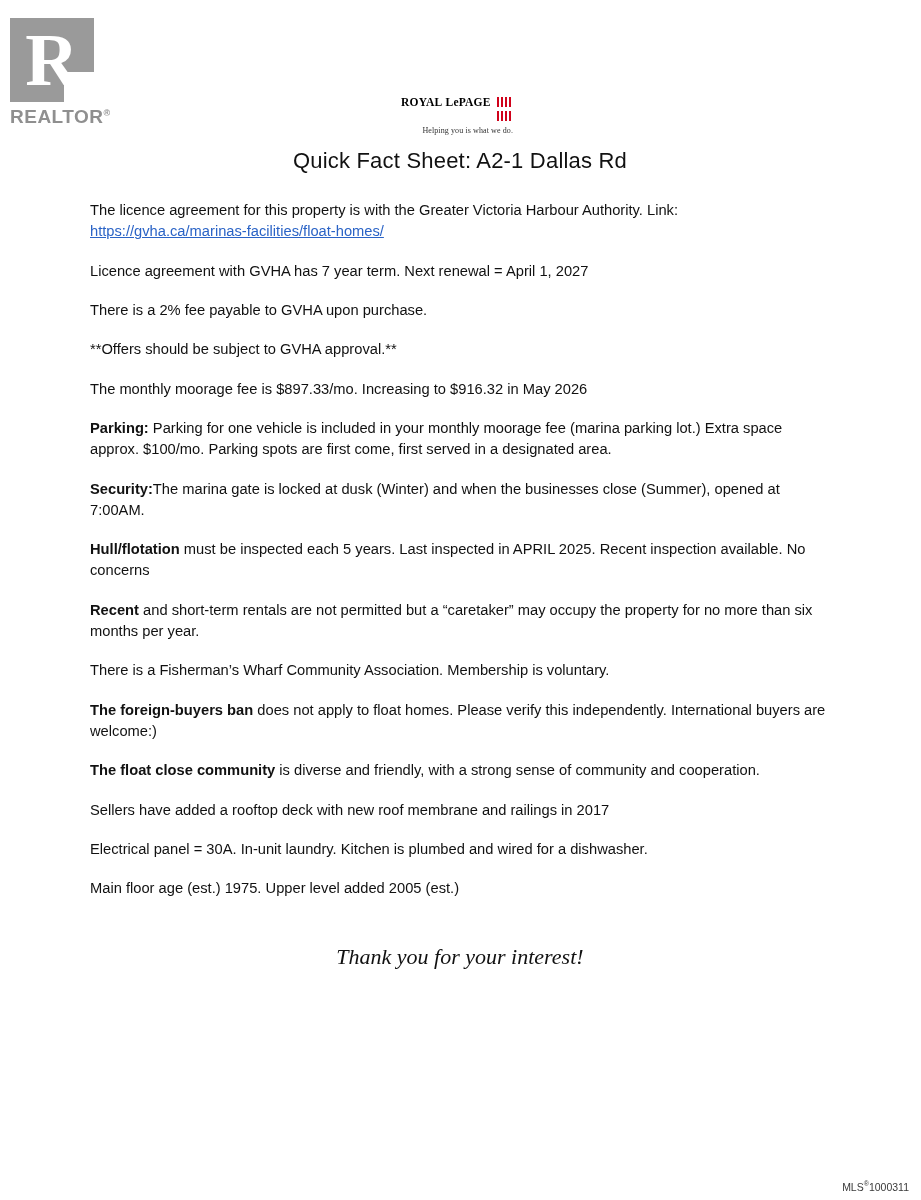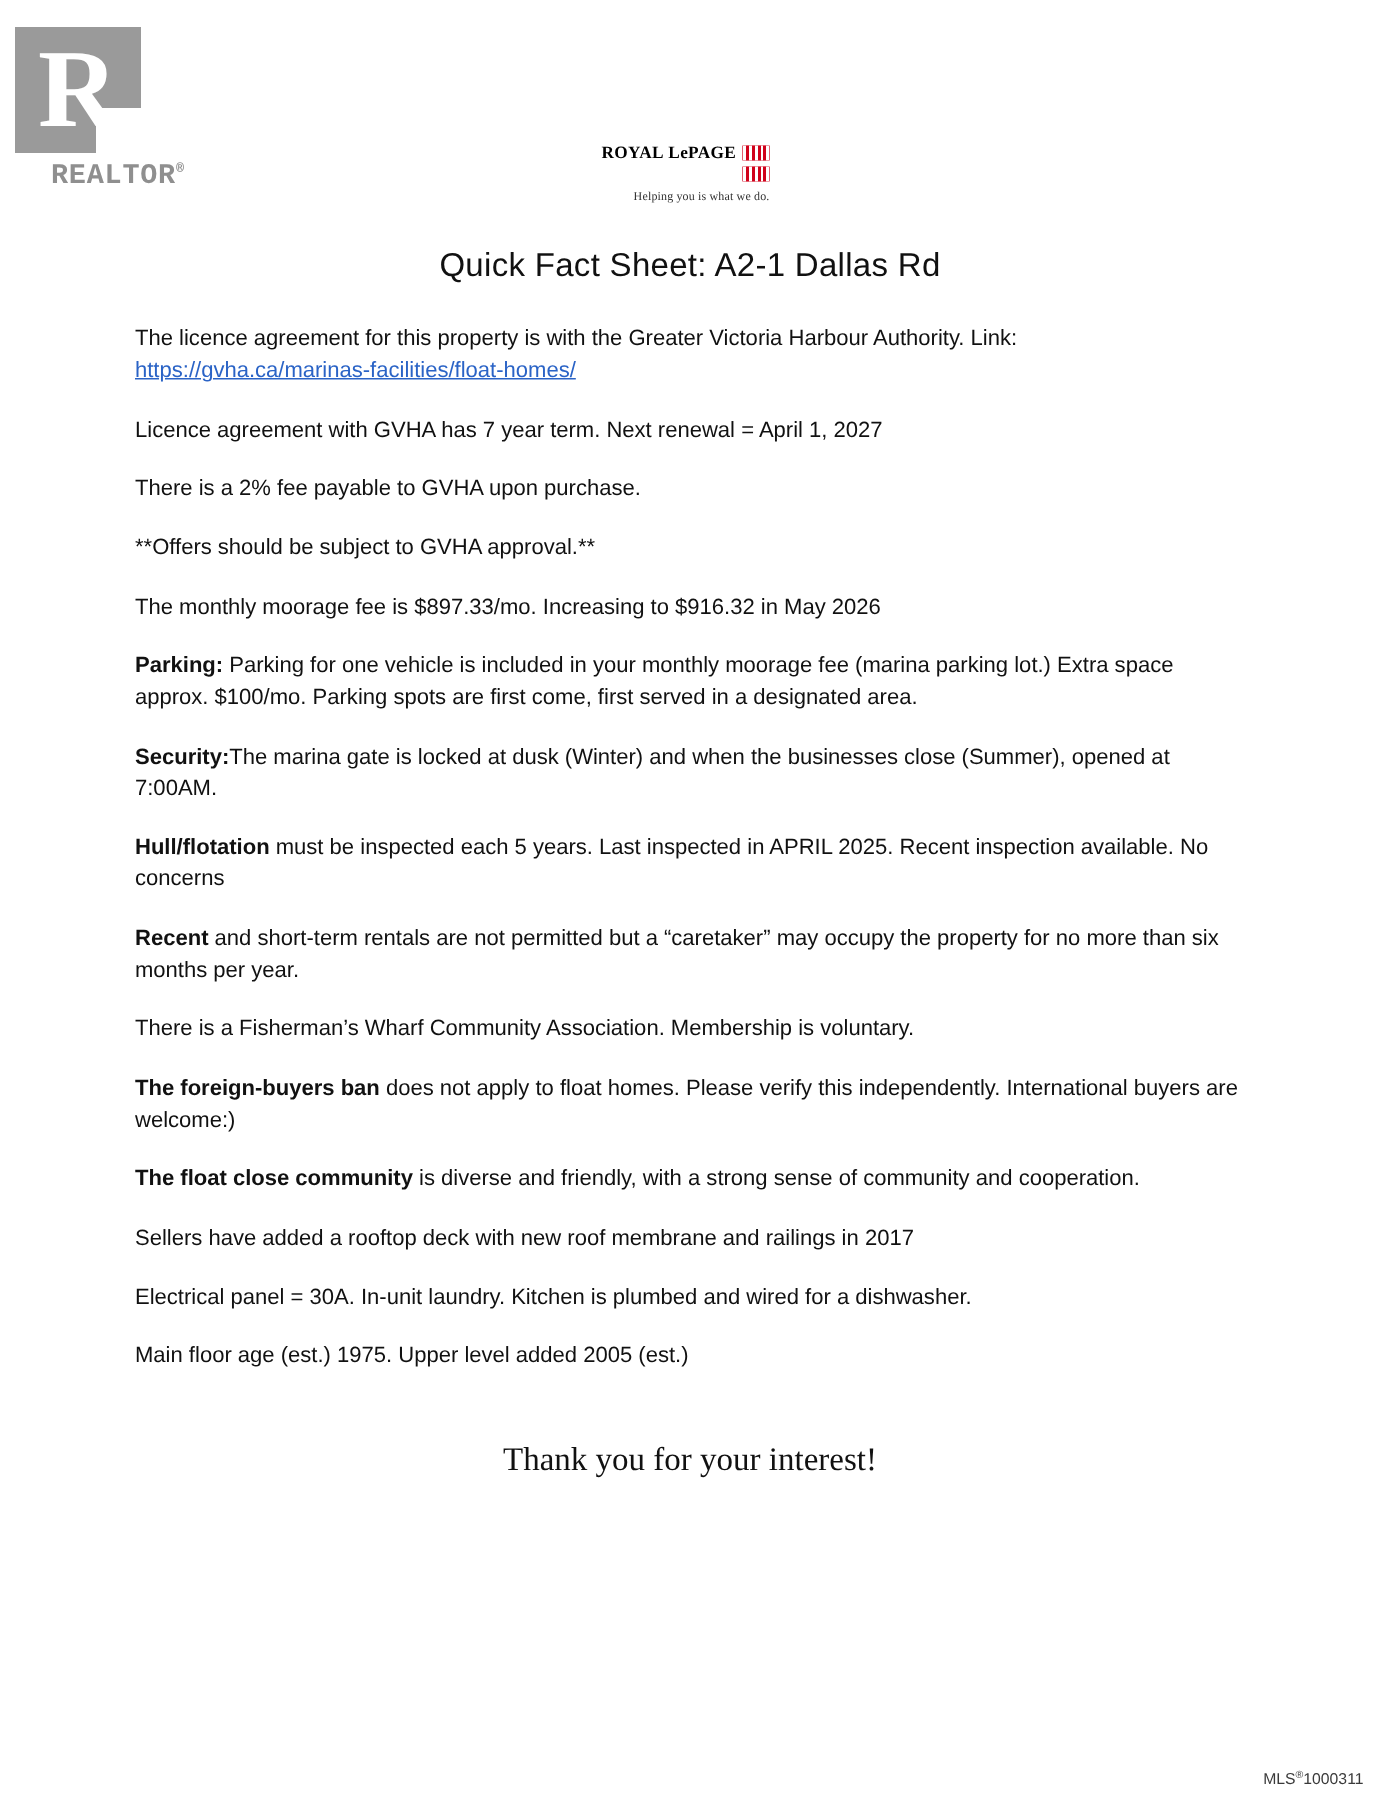--- a/index.html
+++ b/index.html
@@ -51,26 +51,25 @@
     right: -0px;
     bottom: 0px;
     width: 30px;
     height: 30px;
     background: #ffffff;
   }
   .realtor-logo .r-word {
     position: absolute;
     left: 0;
     top: 88px;
-    font-family: Liberation Mono, monospace;
+    font-family: Liberation Sans, sans-serif;
     font-weight: bold;
     font-size: 19px;
     color: #8f8f8f;
     letter-spacing: 0.5px;
-    margin-left: 24px;
   }
   .realtor-logo .r-reg {
     font-size: 9px;
     vertical-align: super;
   }
 
   
   .rlp-logo {
     position: absolute;
     left: 401px;
@@ -123,21 +122,21 @@
     font-size: 8px;
     color: #333;
     letter-spacing: 0.1px;
     text-align: right;
   }
 
   
   .doc {
     position: absolute;
     left: 90px;
-    top: 164px;
+    top: 148px;
     width: 740px;
   }
   .doc-title {
     font-family: "Liberation Sans", sans-serif;
     font-size: 22px;
     font-weight: 400;
     color: #111;
     text-align: center;
     margin: 0 0 26px 0;
     letter-spacing: 0.2px;
@@ -154,20 +153,21 @@
     color: #2a63c6;
     text-decoration: underline;
     word-break: break-all;
   }
   .thanks {
     margin-top: 44px;
     text-align: center;
     font-family: "Liberation Serif", serif;
     font-size: 22px;
     color: #111;
+    font-style: italic;
   }
 
   
   .mls {
     position: absolute;
     right: 12px;
     bottom: 8px;
     font-size: 10.5px;
     color: #3a3a3a;
     font-family: "Liberation Sans", sans-serif;

